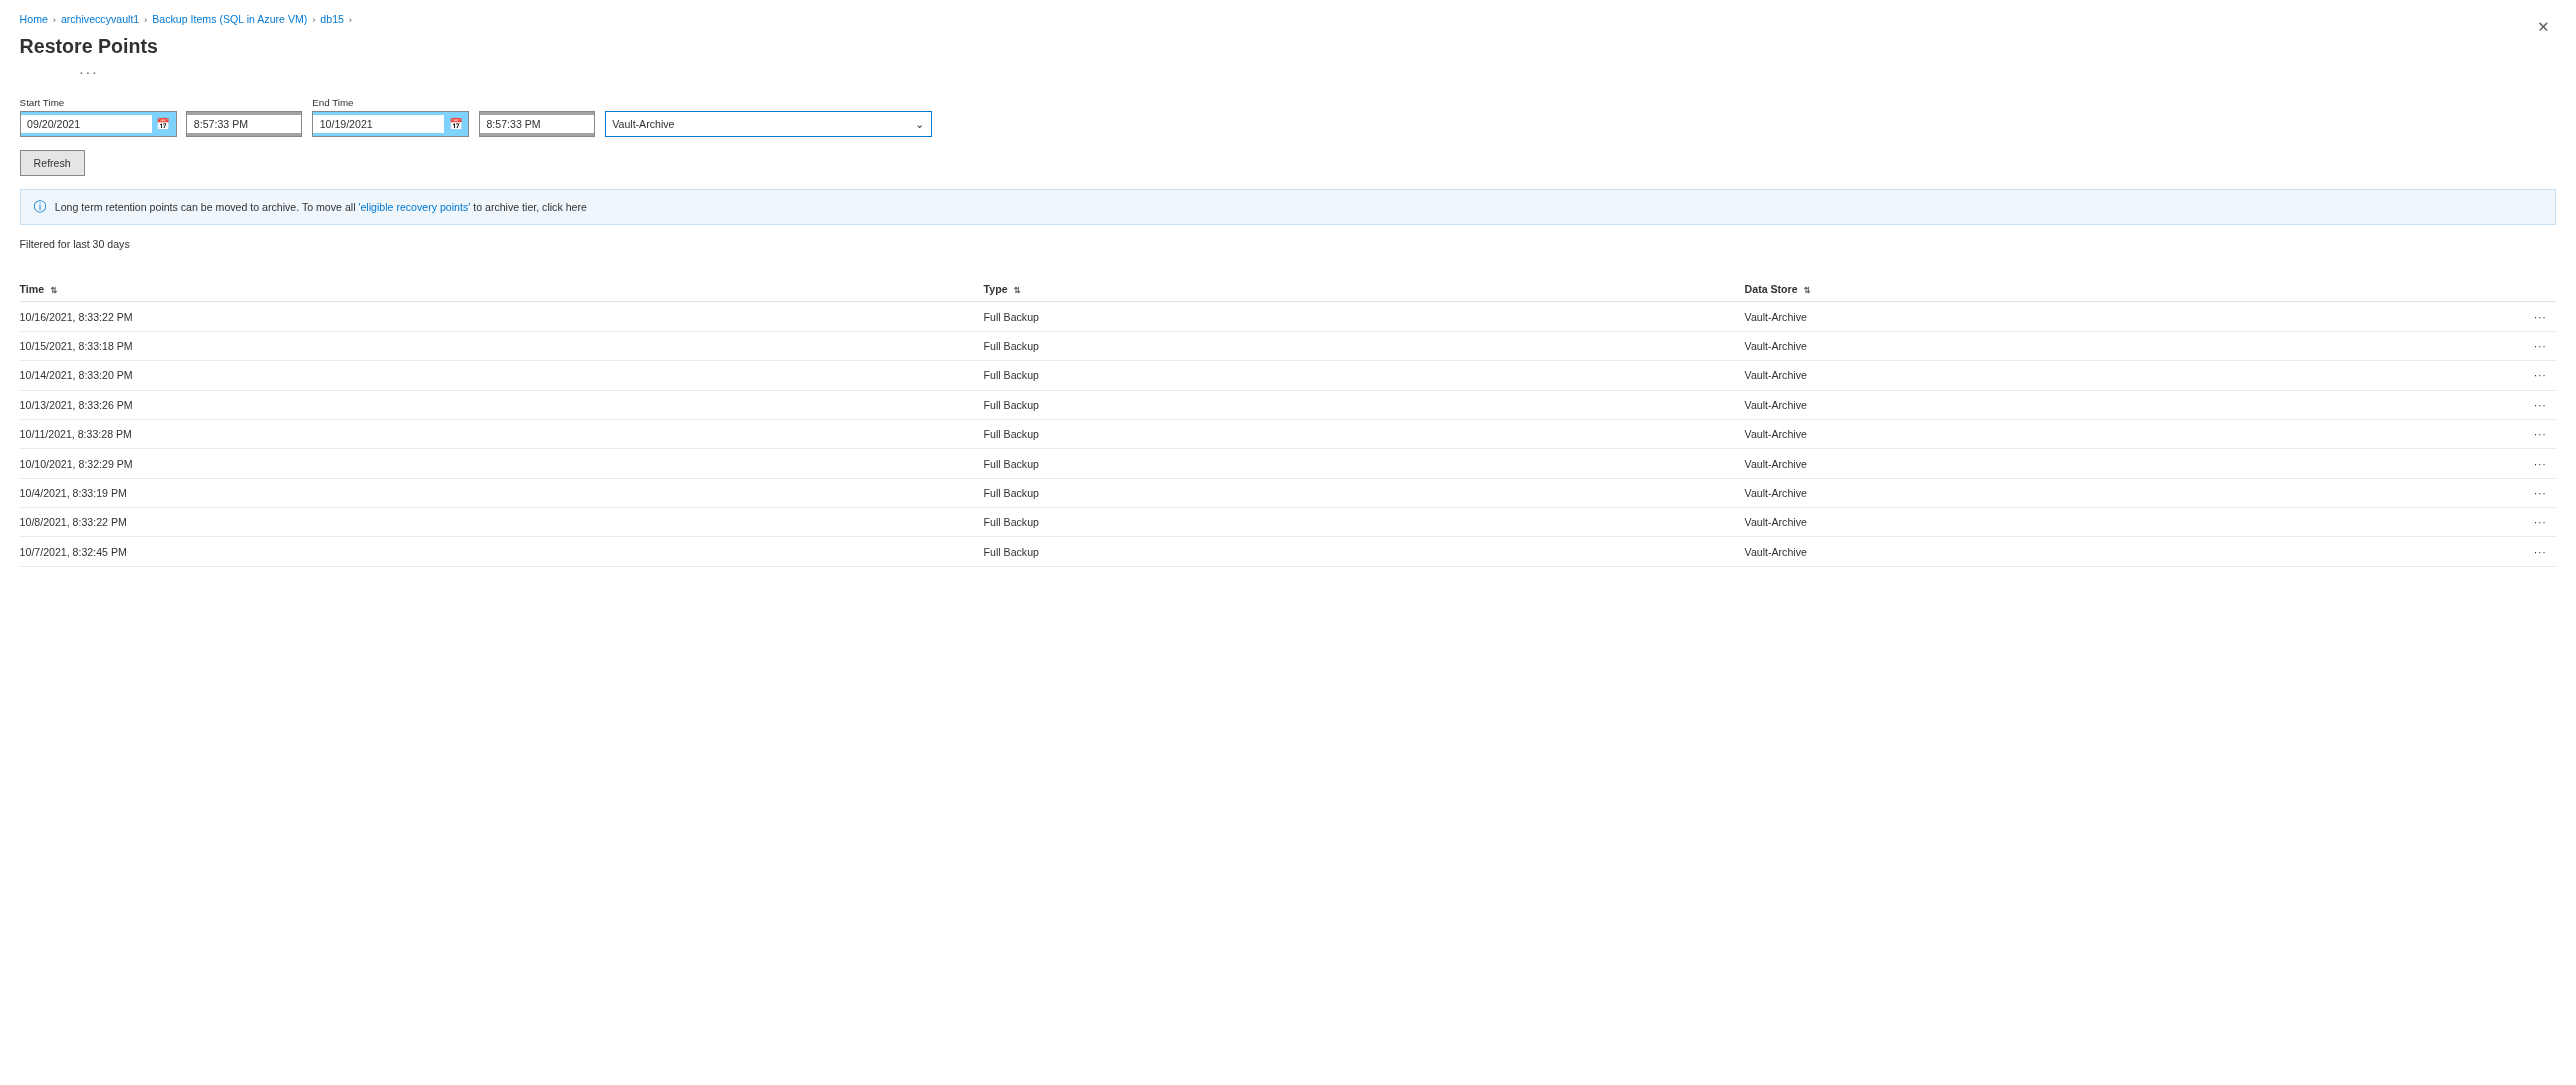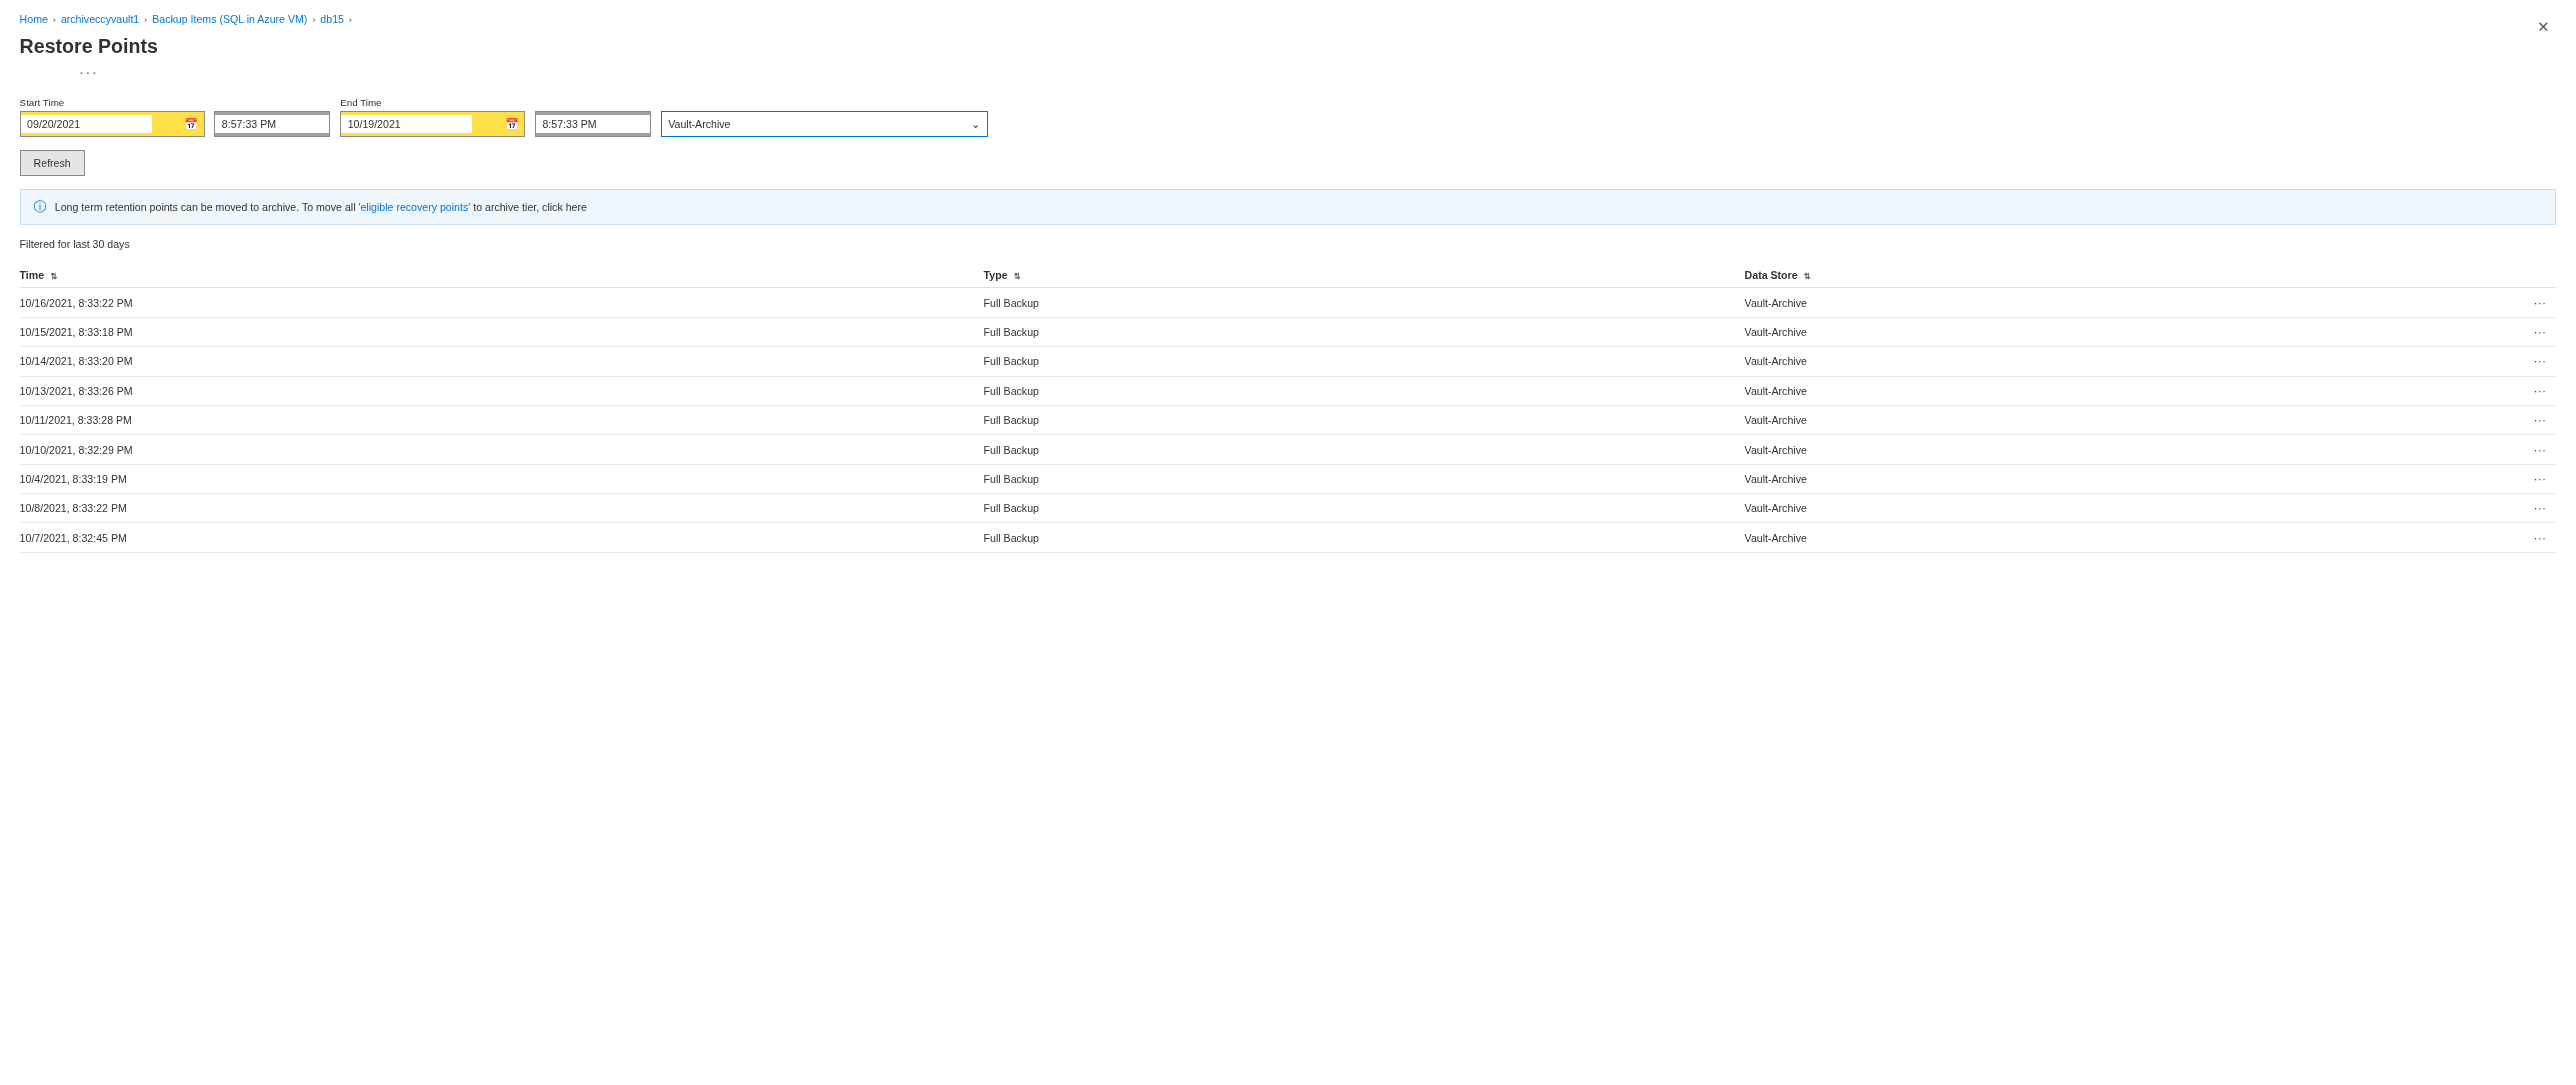--- a/index.html
+++ b/index.html
@@ -84,23 +84,22 @@
     }
     .field-label {
       font-size: 9.8px;
       color: #323130;
       font-weight: 400;
     }
     .field-input-with-icon {
       display: flex;
       align-items: center;
       border: 0.8px solid #8a8886;
-      background: #fde047;
-      height: 26px;
-      gap: 28px;
+      background: #7dd3fc;
+      height: 26px;
     }
     .field-input-with-icon input {
       border: none;
       outline: none;
       font-size: 10.6px;
       padding: 3.3px 6.5px;
       color: #323130;
       width: 131px;
       font-family: inherit;
     }
@@ -174,21 +173,21 @@
       flex-shrink: 0;
     }
     .info-banner a {
       color: #0078d4;
       cursor: pointer;
       text-decoration: none;
     }
     .filter-label {
       font-size: 10.6px;
       color: #323130;
-      margin-bottom: 12px;
+      margin-bottom: 26px;
     }
     .data-table {
       width: 100%;
       border-collapse: collapse;
     }
     .data-table thead tr {
       border-bottom: 0.8px solid #e1dfdd;
     }
     .data-table th {
       text-align: left;

